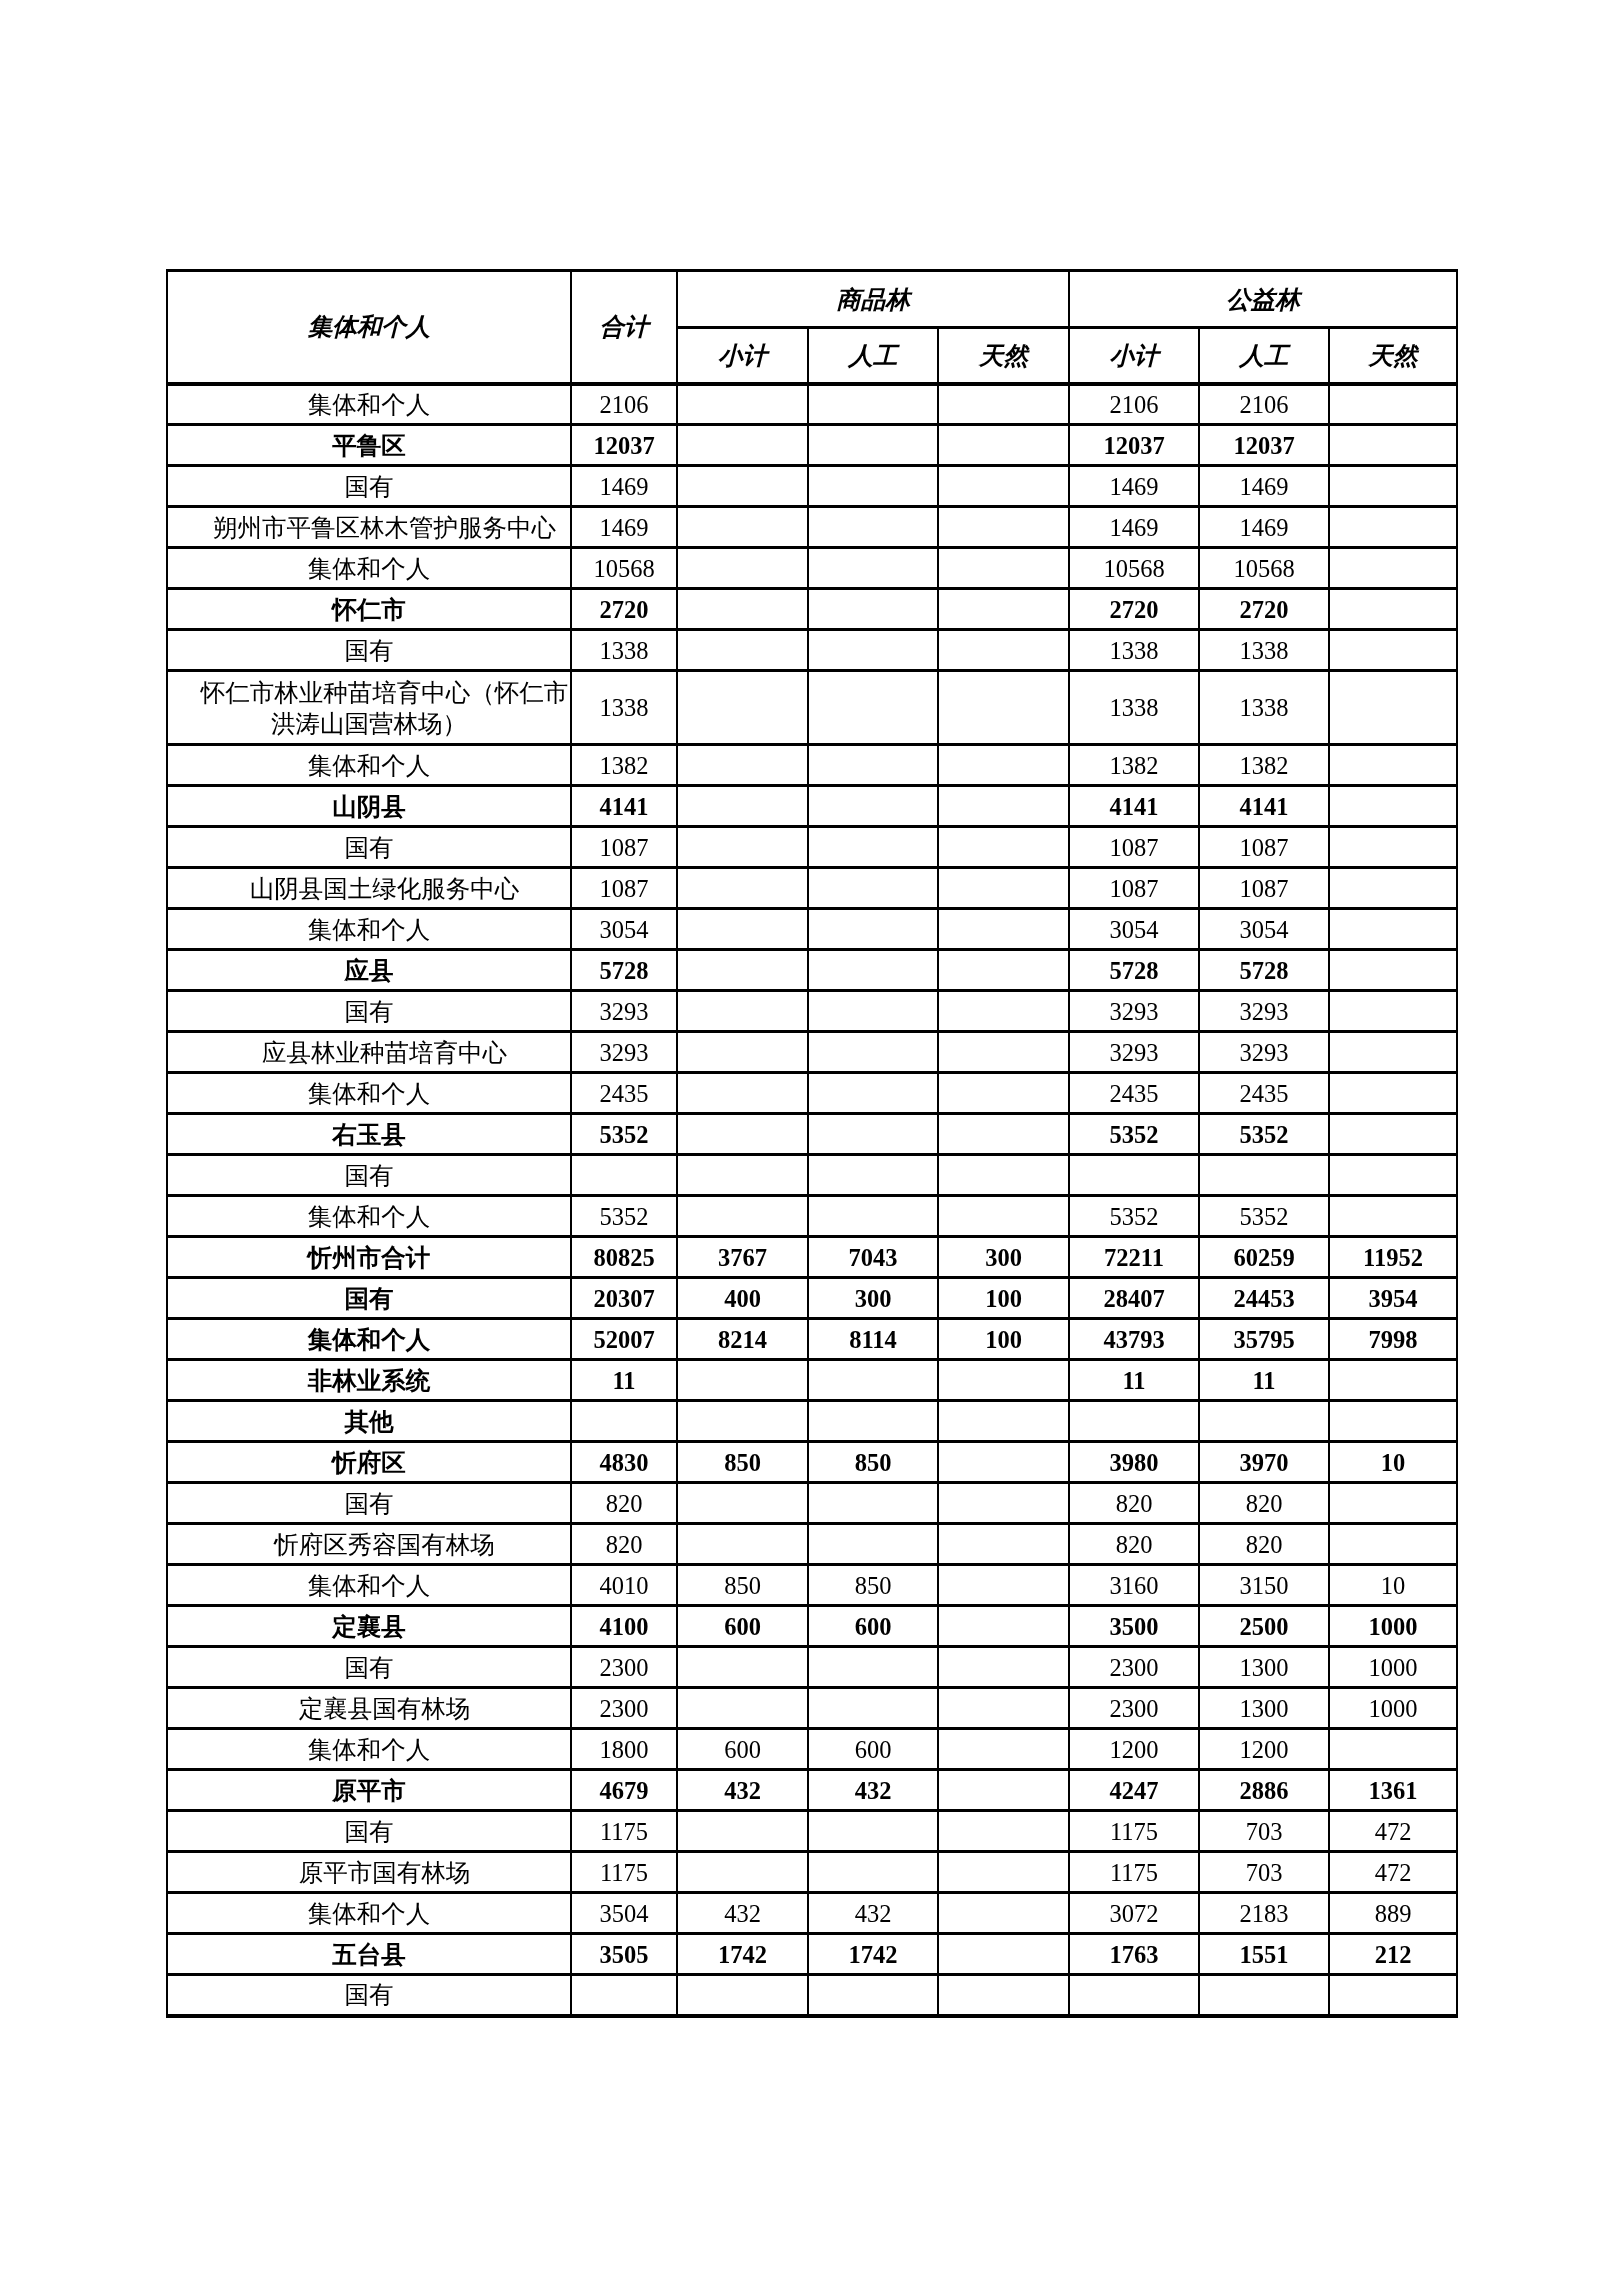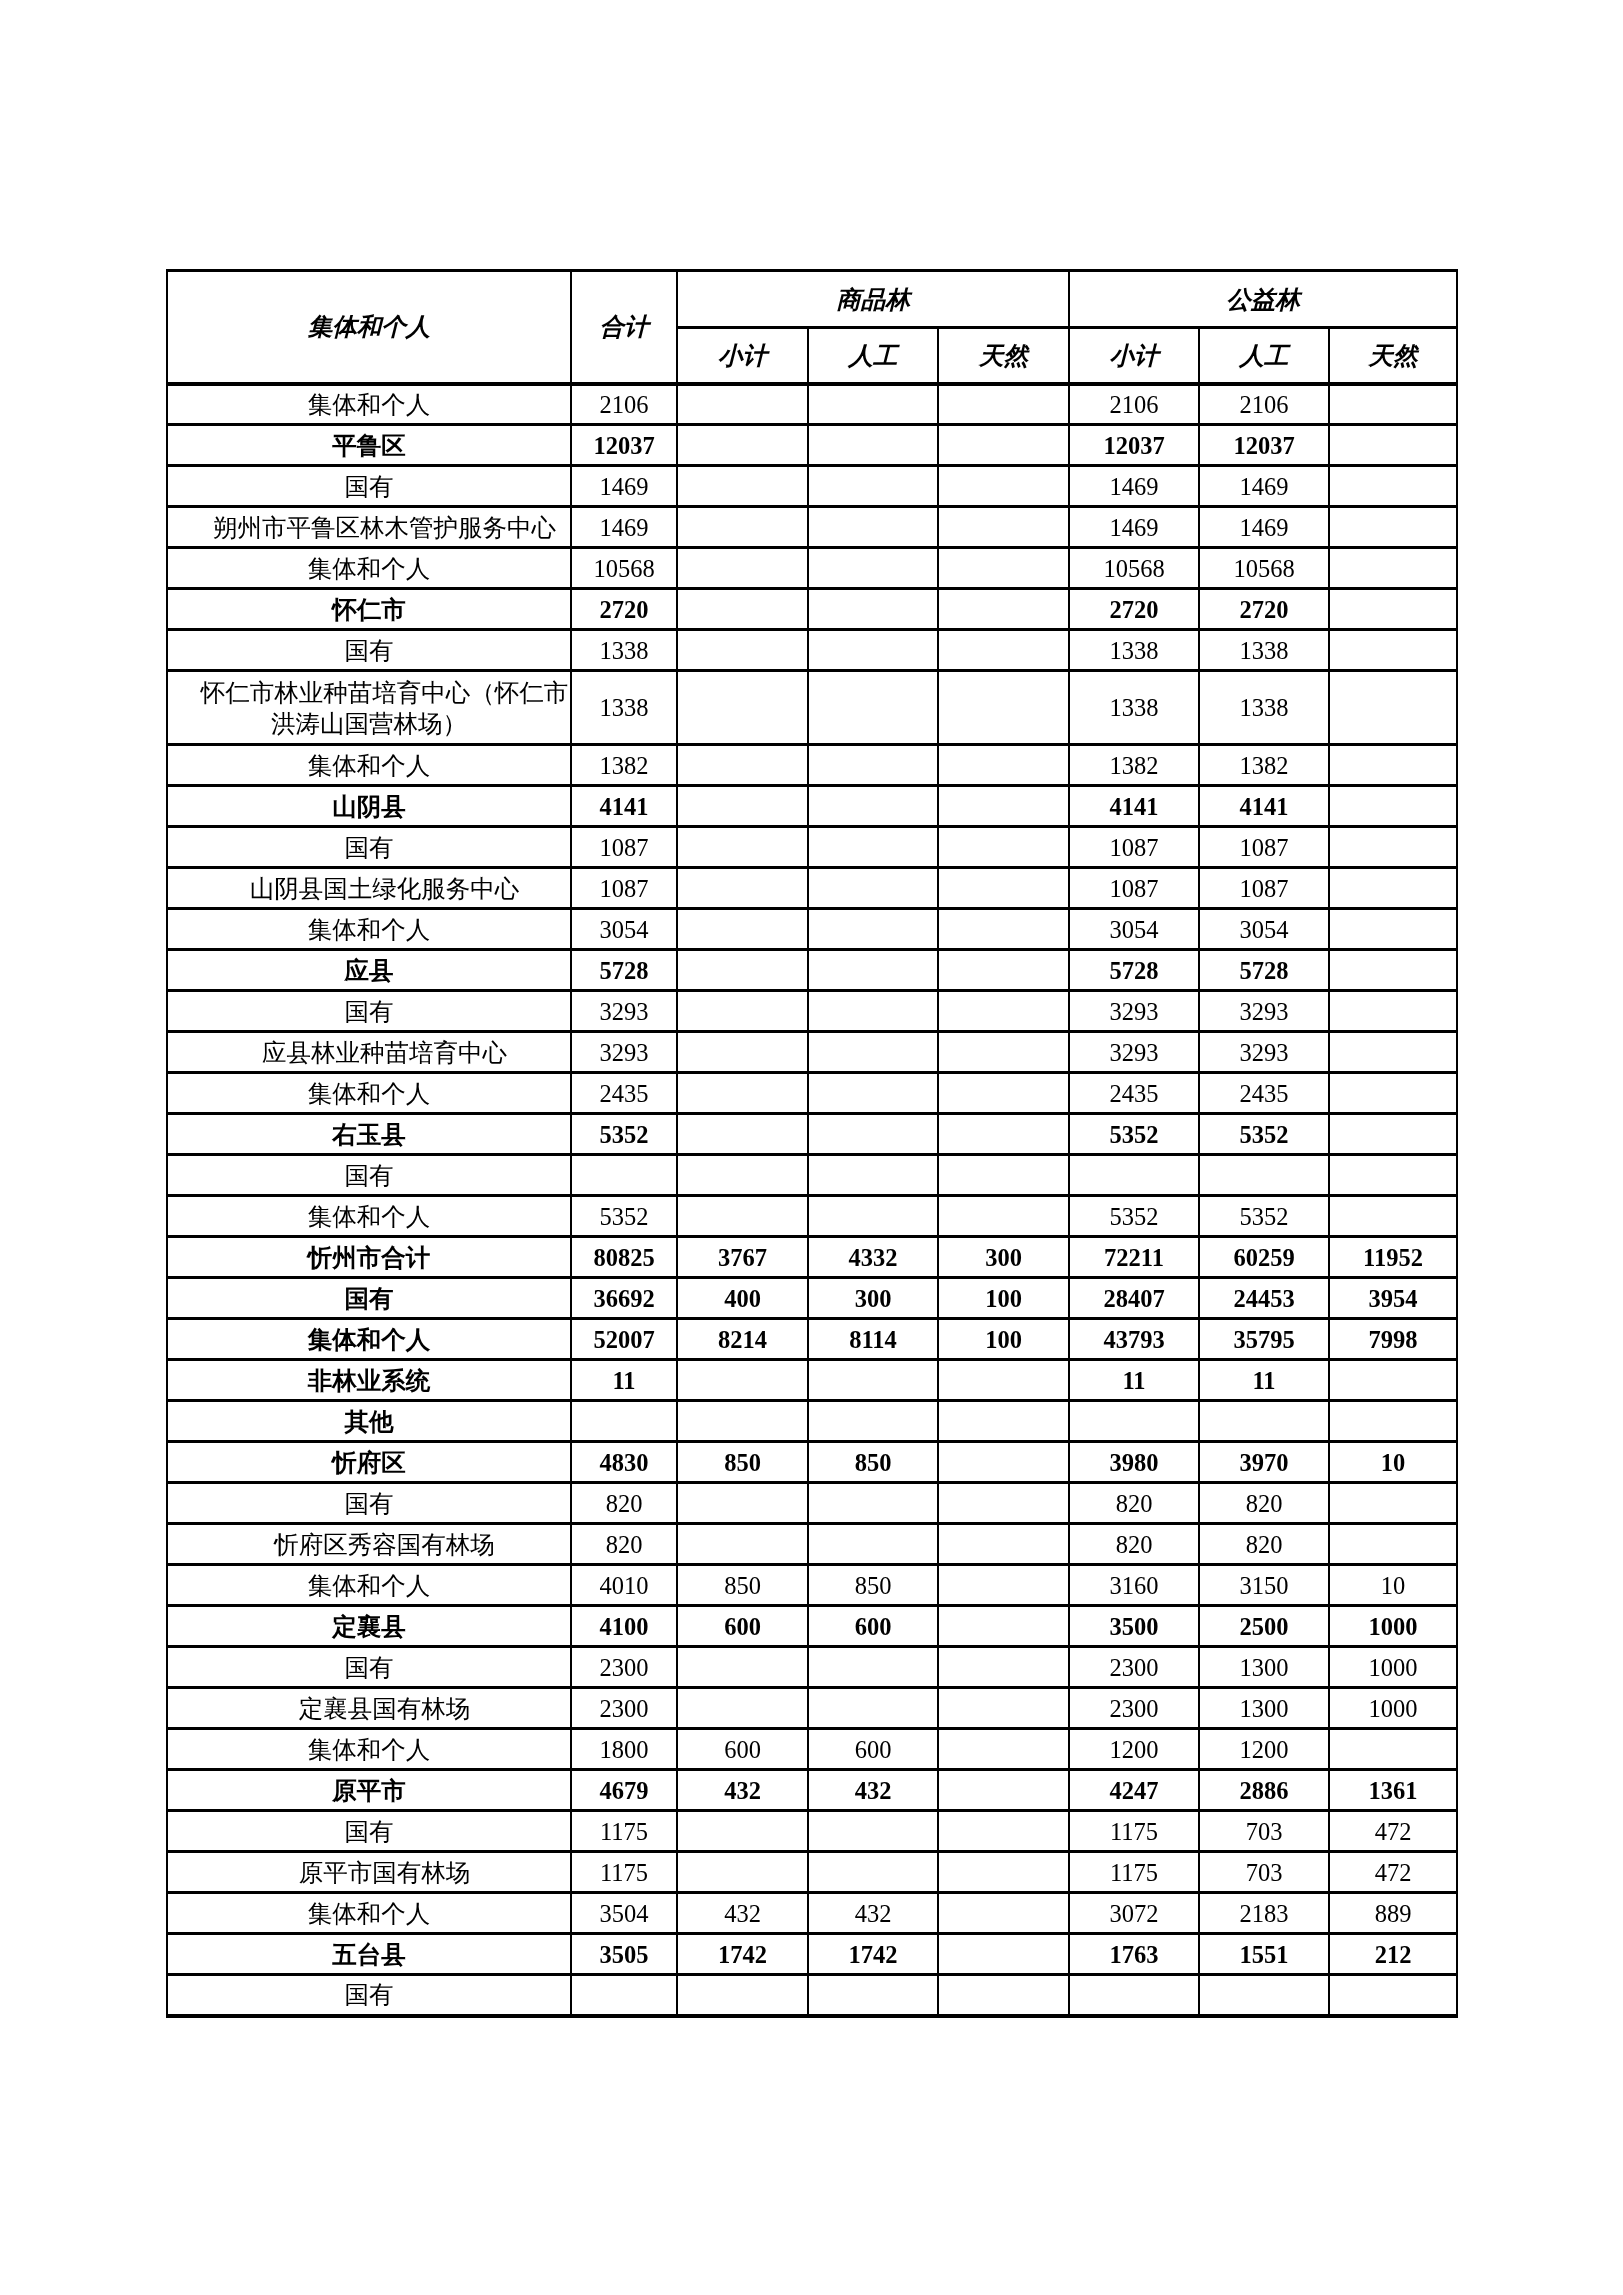--- a/index.html
+++ b/index.html
@@ -294,29 +294,29 @@
     <td class="num-cell"></td>
     <td class="num-cell"></td>
     <td class="num-cell">5352</td>
     <td class="num-cell">5352</td>
     <td class="num-cell"></td>
   </tr>
         <tr class="bold">
     <td class="label-cell">忻州市合计</td>
     <td class="num-cell">80825</td>
     <td class="num-cell">3767</td>
-    <td class="num-cell">4332</td>
+    <td class="num-cell">7043</td>
     <td class="num-cell">300</td>
     <td class="num-cell">72211</td>
     <td class="num-cell">60259</td>
     <td class="num-cell">11952</td>
   </tr>
         <tr class="bold">
     <td class="label-cell">国有</td>
-    <td class="num-cell">36692</td>
+    <td class="num-cell">20307</td>
     <td class="num-cell">400</td>
     <td class="num-cell">300</td>
     <td class="num-cell">100</td>
     <td class="num-cell">28407</td>
     <td class="num-cell">24453</td>
     <td class="num-cell">3954</td>
   </tr>
         <tr class="bold">
     <td class="label-cell">集体和个人</td>
     <td class="num-cell">52007</td>

